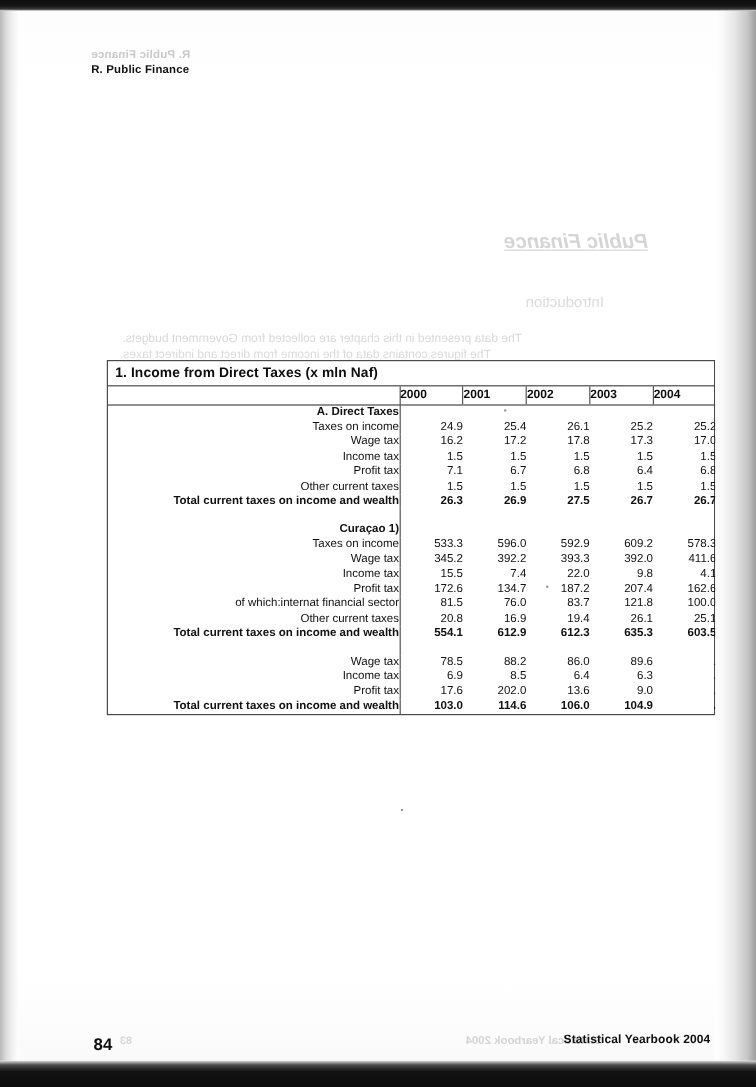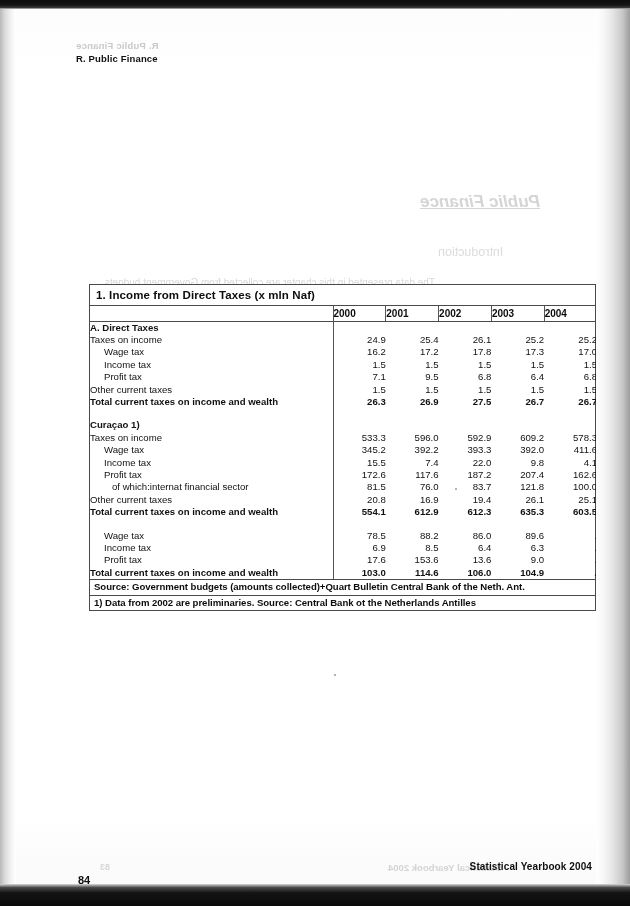--- a/index.html
+++ b/index.html
@@ -116,39 +116,38 @@
     left: 76px; top: 53px;
     font-size: 9.5px;
     font-weight: bold;
     color: #111;
     letter-spacing: .15px;
   }
 
   .page-number {
     position: absolute;
     left: 78px; top: 862px;
-    font-size: 11px;
+    font-size: 14px;
     font-weight: bold;
     color: #0f0f0f;
-    margin-top: 12px;
   }
   .page-footer {
     position: absolute;
     right: 38px; top: 861px;
     font-size: 10px;
     font-weight: bold;
     color: #0f0f0f;
     letter-spacing: .1px;
   }
 
   
   #table-block {
     position: absolute;
     left: 89px;
-    top: 284px;
+    top: 300px;
     width: 507px;
     border: 1.2px solid #4a4a4a;
     background: #fff;
     box-sizing: border-box;
   }
 
   .tbl-title-row {
     border-bottom: 1.2px solid #4a4a4a;
     padding: 4px 0 4px 6px;
     font-size: 11.5px;
@@ -181,21 +180,21 @@
     border-right: 1.1px solid #555;
   }
 
   table.data td {
     padding: 0;
     height: 12.4px;
     line-height: 12.4px;
     vertical-align: middle;
   }
   td.lbl {
-    text-align: left;
+    text-align: right;
     padding-left: 4px;
     white-space: nowrap;
     border-right: 1.1px solid #555;
   }
   td.num {
     text-align: right;
     padding-right: 5px;
     font-variant-numeric: tabular-nums;
   }
 
@@ -298,21 +297,21 @@
             <td class="lbl ind1">Income tax</td>
             <td class="num">1.5</td>
             <td class="num">1.5</td>
             <td class="num">1.5</td>
             <td class="num">1.5</td>
             <td class="num">1.5</td>
           </tr>
           <tr>
             <td class="lbl ind1">Profit tax</td>
             <td class="num">7.1</td>
-            <td class="num">9.5</td>
+            <td class="num">6.7</td>
             <td class="num">6.8</td>
             <td class="num">6.4</td>
             <td class="num">6.8</td>
           </tr>
           <tr>
             <td class="lbl">Other current taxes</td>
             <td class="num">1.5</td>
             <td class="num">1.5</td>
             <td class="num">1.5</td>
             <td class="num">1.5</td>
@@ -362,21 +361,21 @@
             <td class="lbl ind1">Income tax</td>
             <td class="num">15.5</td>
             <td class="num">7.4</td>
             <td class="num">22.0</td>
             <td class="num">9.8</td>
             <td class="num">4.1</td>
           </tr>
           <tr>
             <td class="lbl ind1">Profit tax</td>
             <td class="num">172.6</td>
-            <td class="num">117.6</td>
+            <td class="num">134.7</td>
             <td class="num">187.2</td>
             <td class="num">207.4</td>
             <td class="num">162.6</td>
           </tr>
           <tr>
             <td class="lbl ind2">of which:internat financial sector</td>
             <td class="num">81.5</td>
             <td class="num">76.0</td>
             <td class="num">83.7</td>
             <td class="num">121.8</td>
@@ -418,40 +417,36 @@
             <td class="lbl ind1">Income tax</td>
             <td class="num">6.9</td>
             <td class="num">8.5</td>
             <td class="num">6.4</td>
             <td class="num">6.3</td>
             <td class="num">.</td>
           </tr>
           <tr>
             <td class="lbl ind1">Profit tax</td>
             <td class="num">17.6</td>
-            <td class="num">153.6</td>
+            <td class="num">202.0</td>
             <td class="num">13.6</td>
             <td class="num">9.0</td>
             <td class="num">.</td>
           </tr>
           <tr class="bold">
             <td class="lbl">Total current taxes on income and wealth</td>
             <td class="num">103.0</td>
             <td class="num">114.6</td>
             <td class="num">106.0</td>
             <td class="num">104.9</td>
             <td class="num">.</td>
           </tr>
         </tbody>
     </table>
 
-    <div class="footnotes">
-      <div class="fn">Source: Government budgets (amounts collected)+Quart Bulletin Central Bank of the Neth. Ant.</div>
-      <div class="fn second">1) Data from 2002 are preliminaries. Source: Central Bank ot the Netherlands Antilles</div>
-    </div>
   </div>
 
   <div class="page-number">84</div>
   <div class="page-footer">Statistical Yearbook 2004</div>
 
   <span class="speck" style="left:455px; top:488px; width:2px; height:2px;"></span>
   <span class="speck" style="left:334px; top:674px; width:2px; height:2px;"></span>
   <span class="speck" style="left:420px; top:341px; width:1.6px; height:1.6px;"></span>
 
   <div class="scan-edge-left"></div>

